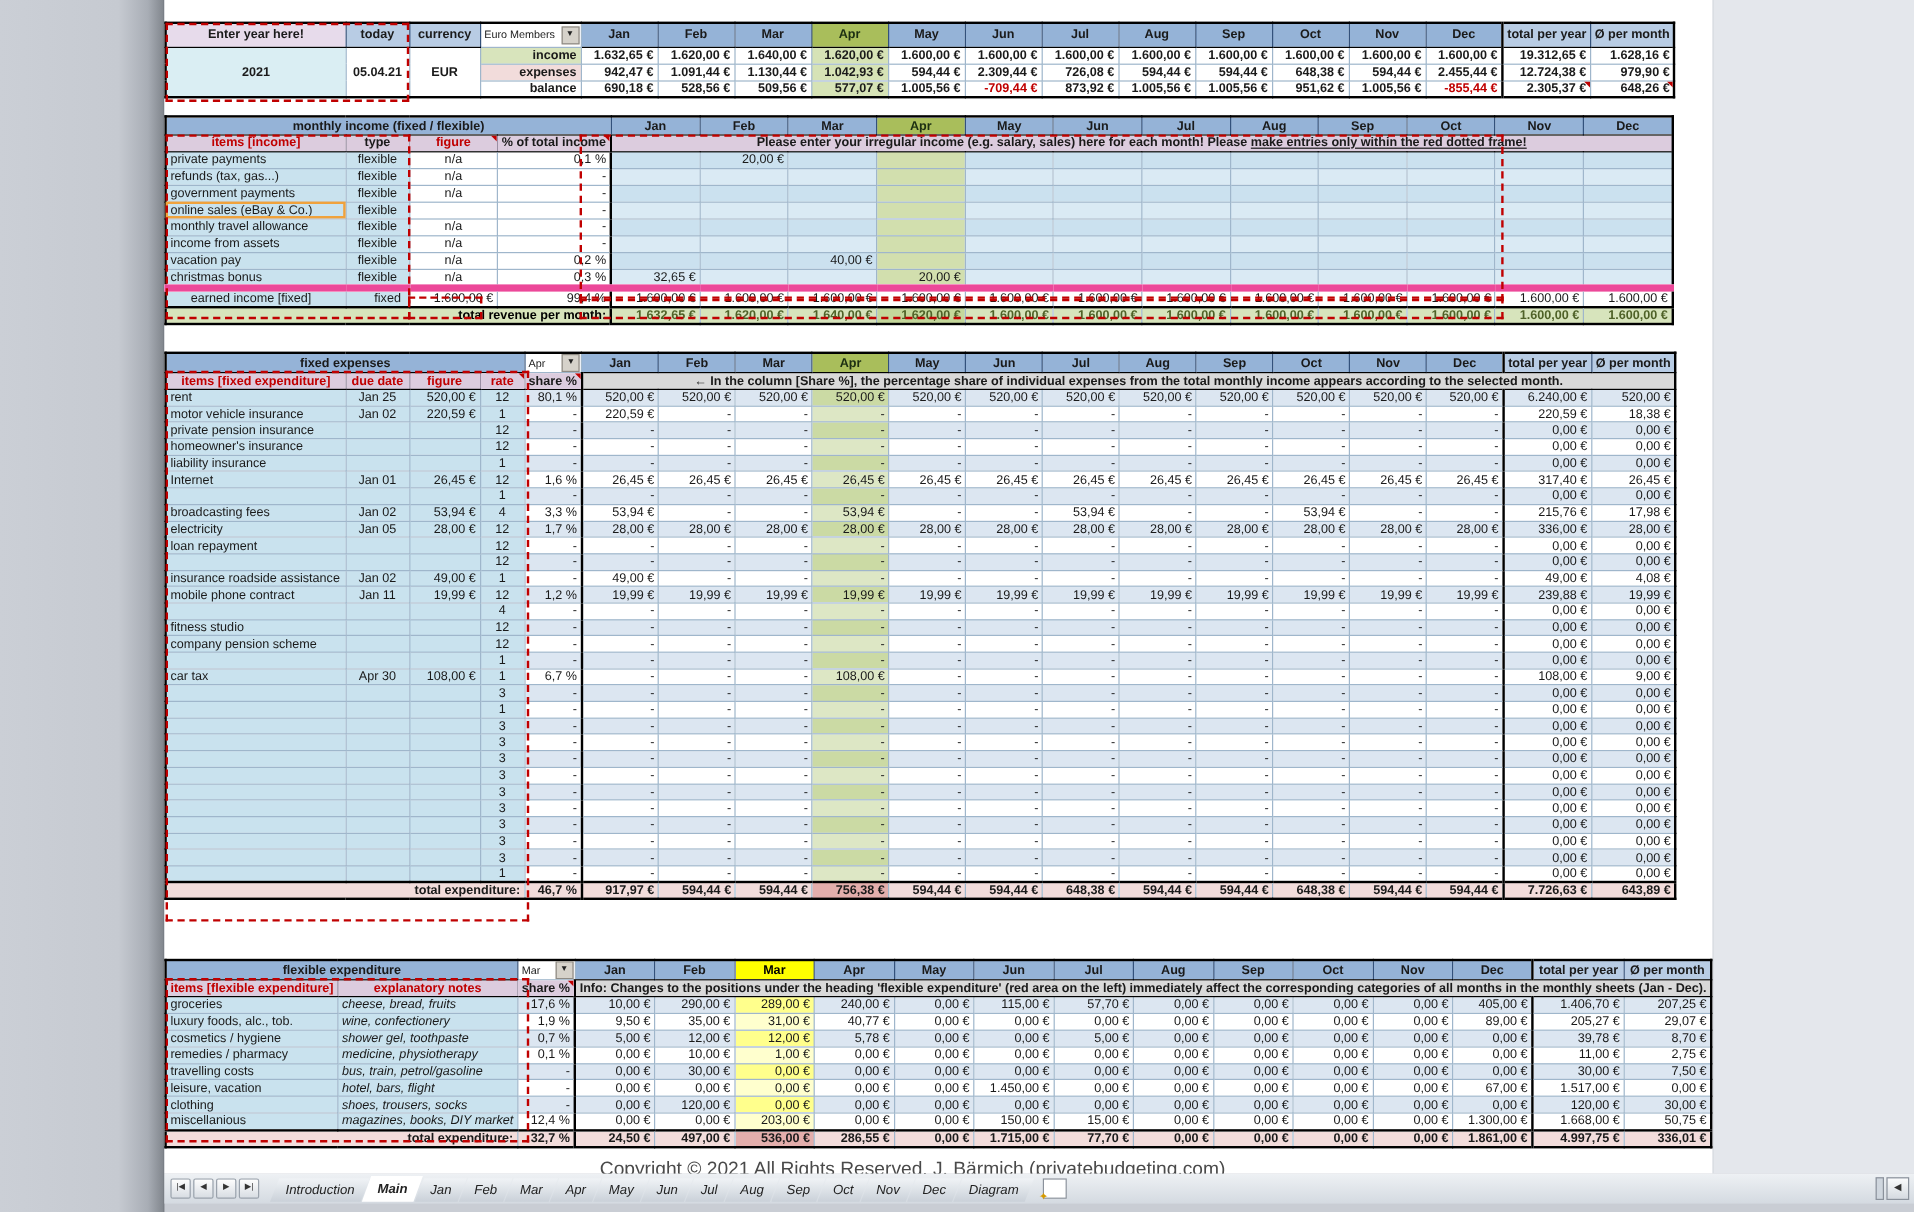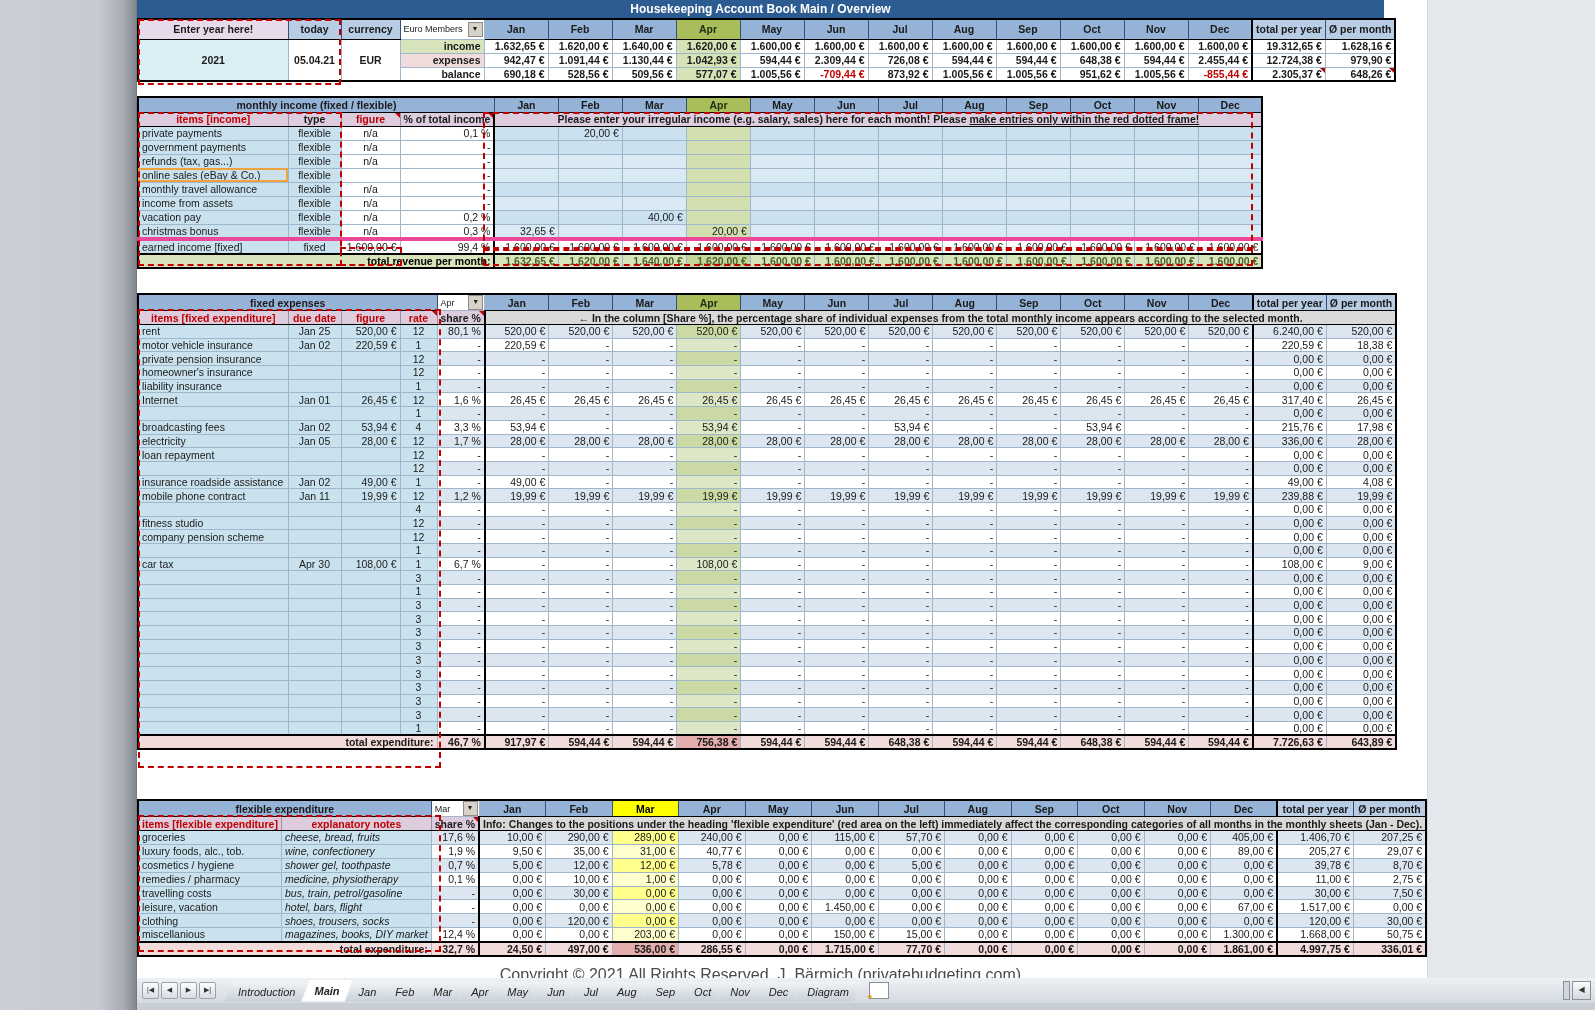--- a/index.html
+++ b/index.html
@@ -45,21 +45,21 @@
   .note{font-style:italic;}
   .sel-cell{outline:2px solid #f0a23c;outline-offset:-2px;}
   .blkl{border-left:2px solid #000 !important;}
   tr.tot td{border-top:2px solid #000 !important;font-weight:bold;margin-left:24px;}
   tr.tg td{background:#D7E4BC;color:#4F6228;}
   tr.tg td.lbl{color:#000;text-align:right;}
   tr.tg td.hl{background:#C4D79B;}
   tr.tp td{background:#F2DCDB;color:#1a1a1a;}
   tr.tp td.lbl{text-align:right;}
   tr.tp td.hl{background:#E3AEAC;}
-  tr.earned td{border-top:4px solid #ec4899;}
+  tr.earned td{border-top:6px solid #ec4899;padding-left:20px;}
   
   .enter{background:#E7DBEB;color:#C00000;font-weight:bold;text-align:center;font-size:11px;
     border:1px solid #33517b !important;border-bottom:1px solid #000 !important;}
   .year{background:#DAEEF3;font-size:27px;font-weight:bold;text-align:center;vertical-align:middle;}
   .bigv{background:#fff;font-weight:bold;text-align:center;font-size:11px;vertical-align:middle;}
   .lab{font-weight:bold;text-align:right;}
   .lab.lg{background:#D8E4BC;} .lab.lp{background:#F2DCDB;} .lab.lw{background:#fff;}
   .vin{color:#375623;font-weight:bold;} .vex{color:#943634;font-weight:bold;}
   .vba{color:#000;font-weight:bold;} .neg{color:#C00000 !important;}
   .apg{background:#D6E3B6;}
@@ -98,21 +98,20 @@
     font-size:8px;line-height:16px;text-align:center;color:#333;}
 </style>
 </head>
 <body>
 
 <div class="stage">
   <div class="backdrop-left"></div>
   <div class="right-fill"></div>
 
   <div class="sheet">
-    <div class="titlebar">Housekeeping Account Book Main / Overview</div>
     <table class="tbl" id="t-overview" style="top:18px">
         <colgroup>
           <col style="width:150px">
           <col style="width:53px">
           <col style="width:59px">
           <col style="width:84px">
           <col style="width:64px">
           <col style="width:64px">
           <col style="width:64px">
           <col style="width:64px">
@@ -263,54 +262,54 @@
             <td class="num i0"></td>
             <td class="num i0"></td>
             <td class="num i0"></td>
             <td class="num i0"></td>
             <td class="num i0"></td>
             <td class="num i0"></td>
             <td class="num i0"></td>
             <td class="num i0"></td>
           </tr>
           <tr style="height:14px" class="">
+            <td class="itc">refunds (tax, gas...)</td>
+            <td class="itc ctr">flexible</td>
+            <td class="wc ctr">n/a</td>
+            <td class="wc num">-</td>
+            <td class="num i1 blkl"></td>
+            <td class="num i1"></td>
+            <td class="num i1"></td>
+            <td class="num ia"></td>
+            <td class="num i1"></td>
+            <td class="num i1"></td>
+            <td class="num i1"></td>
+            <td class="num i1"></td>
+            <td class="num i1"></td>
+            <td class="num i1"></td>
+            <td class="num i1"></td>
+            <td class="num i1"></td>
+          </tr>
+          <tr style="height:14px" class="">
             <td class="itc">government payments</td>
             <td class="itc ctr">flexible</td>
             <td class="wc ctr">n/a</td>
             <td class="wc num">-</td>
             <td class="num i0 blkl"></td>
             <td class="num i0"></td>
             <td class="num i0"></td>
             <td class="num ia"></td>
             <td class="num i0"></td>
             <td class="num i0"></td>
             <td class="num i0"></td>
             <td class="num i0"></td>
             <td class="num i0"></td>
             <td class="num i0"></td>
             <td class="num i0"></td>
             <td class="num i0"></td>
-          </tr>
-          <tr style="height:14px" class="">
-            <td class="itc">refunds (tax, gas...)</td>
-            <td class="itc ctr">flexible</td>
-            <td class="wc ctr">n/a</td>
-            <td class="wc num">-</td>
-            <td class="num i1 blkl"></td>
-            <td class="num i1"></td>
-            <td class="num i1"></td>
-            <td class="num ia"></td>
-            <td class="num i1"></td>
-            <td class="num i1"></td>
-            <td class="num i1"></td>
-            <td class="num i1"></td>
-            <td class="num i1"></td>
-            <td class="num i1"></td>
-            <td class="num i1"></td>
-            <td class="num i1"></td>
           </tr>
           <tr style="height:14px" class="">
             <td class="itc sel-cell">online sales (eBay &amp; Co.)</td>
             <td class="itc ctr">flexible</td>
             <td class="wc ctr"></td>
             <td class="wc num">-</td>
             <td class="num i1 blkl"></td>
             <td class="num i1"></td>
             <td class="num i1"></td>
             <td class="num ia"></td>

